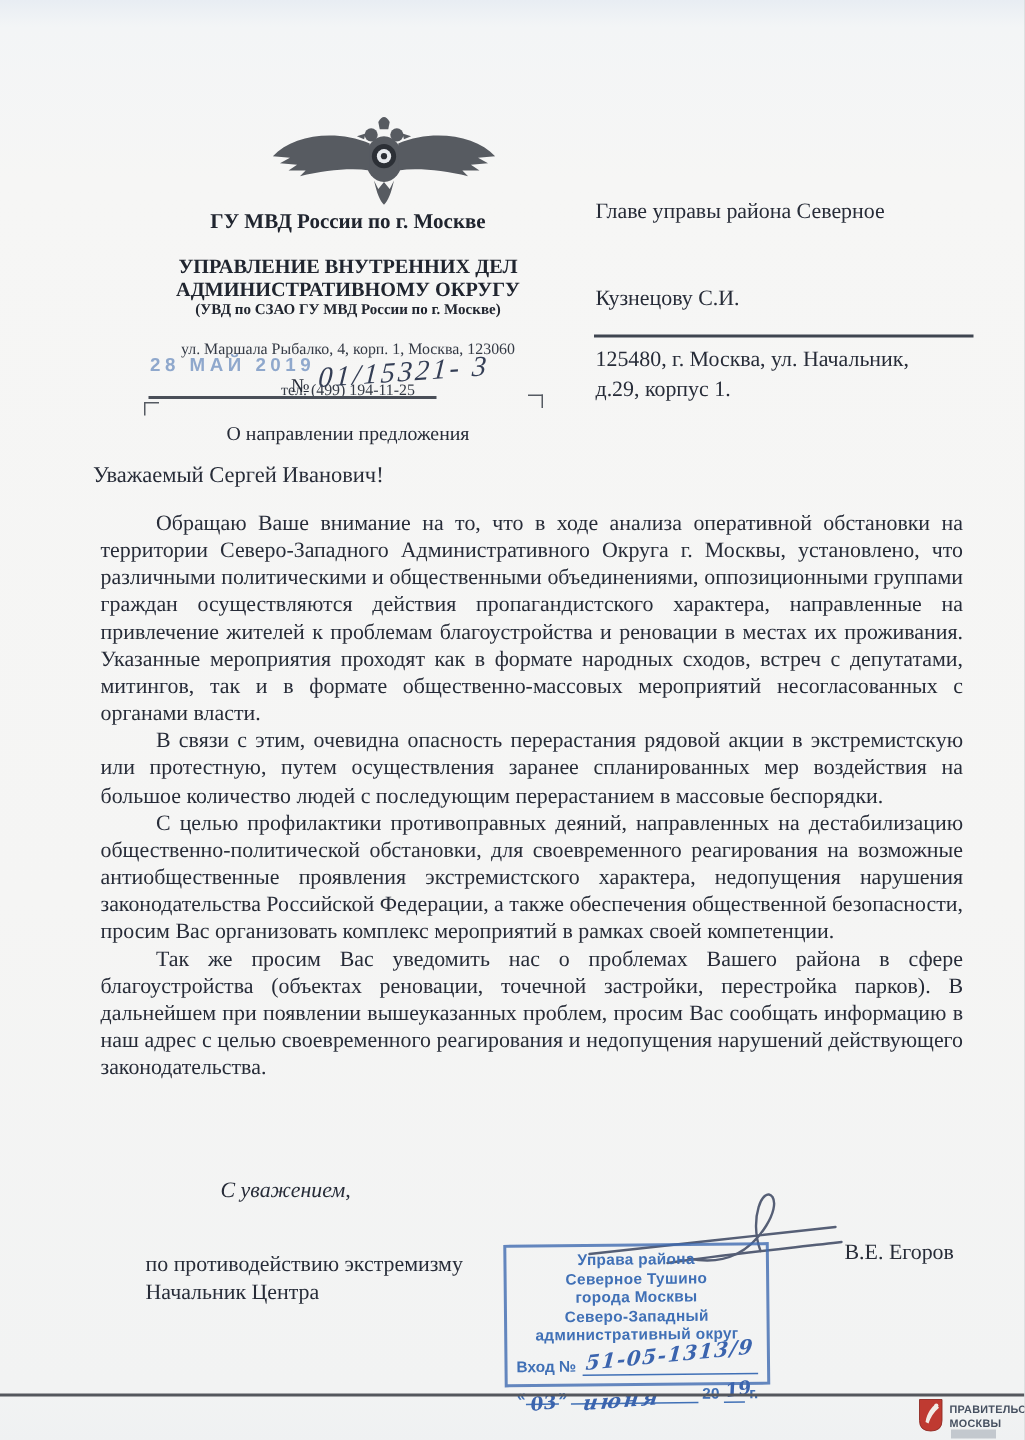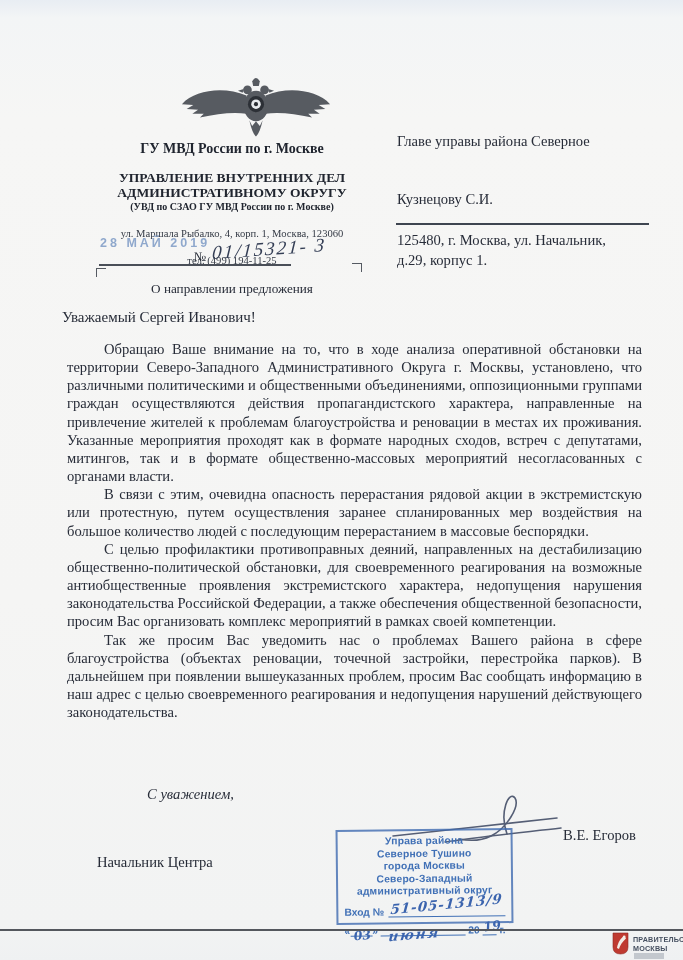--- a/index.html
+++ b/index.html
@@ -117,20 +117,21 @@
   <div class="abs salutation">Уважаемый Сергей Иванович!</div>
   <div class="abs body">
     <p>Обращаю Ваше внимание на то, что в ходе анализа оперативной обстановки на территории Северо-Западного Административного Округа г. Москвы, установлено, что различными политическими и общественными объединениями, оппозиционными группами граждан осуществляются действия пропагандистского характера, направленные на привлечение жителей к проблемам благоустройства и реновации в местах их проживания. Указанные мероприятия проходят как в формате народных сходов, встреч с депутатами, митингов, так и в формате общественно-массовых мероприятий несогласованных с органами власти.</p>
     <p>В связи с этим, очевидна опасность перерастания рядовой акции в экстремистскую или протестную, путем осуществления заранее спланированных мер воздействия на большое количество людей с последующим перерастанием в массовые беспорядки.</p>
     <p>С целью профилактики противоправных деяний, направленных на дестабилизацию общественно-политической обстановки, для своевременного реагирования на возможные антиобщественные проявления экстремистского характера, недопущения нарушения законодательства Российской Федерации, а также обеспечения общественной безопасности, просим Вас организовать комплекс мероприятий в рамках своей компетенции.</p>
     <p>Так же просим Вас уведомить нас о проблемах Вашего района в сфере благоустройства (объектах реновации, точечной застройки, перестройка парков). В дальнейшем при появлении вышеуказанных проблем, просим Вас сообщать информацию в наш адрес с целью своевременного реагирования и недопущения нарушений действующего законодательства.</p>
   </div>
   <div class="abs closing">С уважением,</div>
 
   <div class="abs sig1">Начальник Центра</div>
+  <div class="abs sig2">по противодействию экстремизму</div>
   <div class="abs signame">В.Е. Егоров</div>
   <svg class="abs sigsvg" width="180" height="64" viewBox="0 0 180 64">
     <g fill="none" stroke="#3a4560" stroke-width="1.6" opacity="0.85" stroke-linecap="round">
       <path d="M8,50 C60,44 120,38 172,32"></path>
       <path d="M122,48 C114,26 124,4 130,12 C135,20 122,42 106,50 C96,55 84,55 74,53"></path>
       <path d="M60,56 C100,50 142,46 176,42"></path>
     </g>
   </svg>
 
   <div class="abs stamp">

